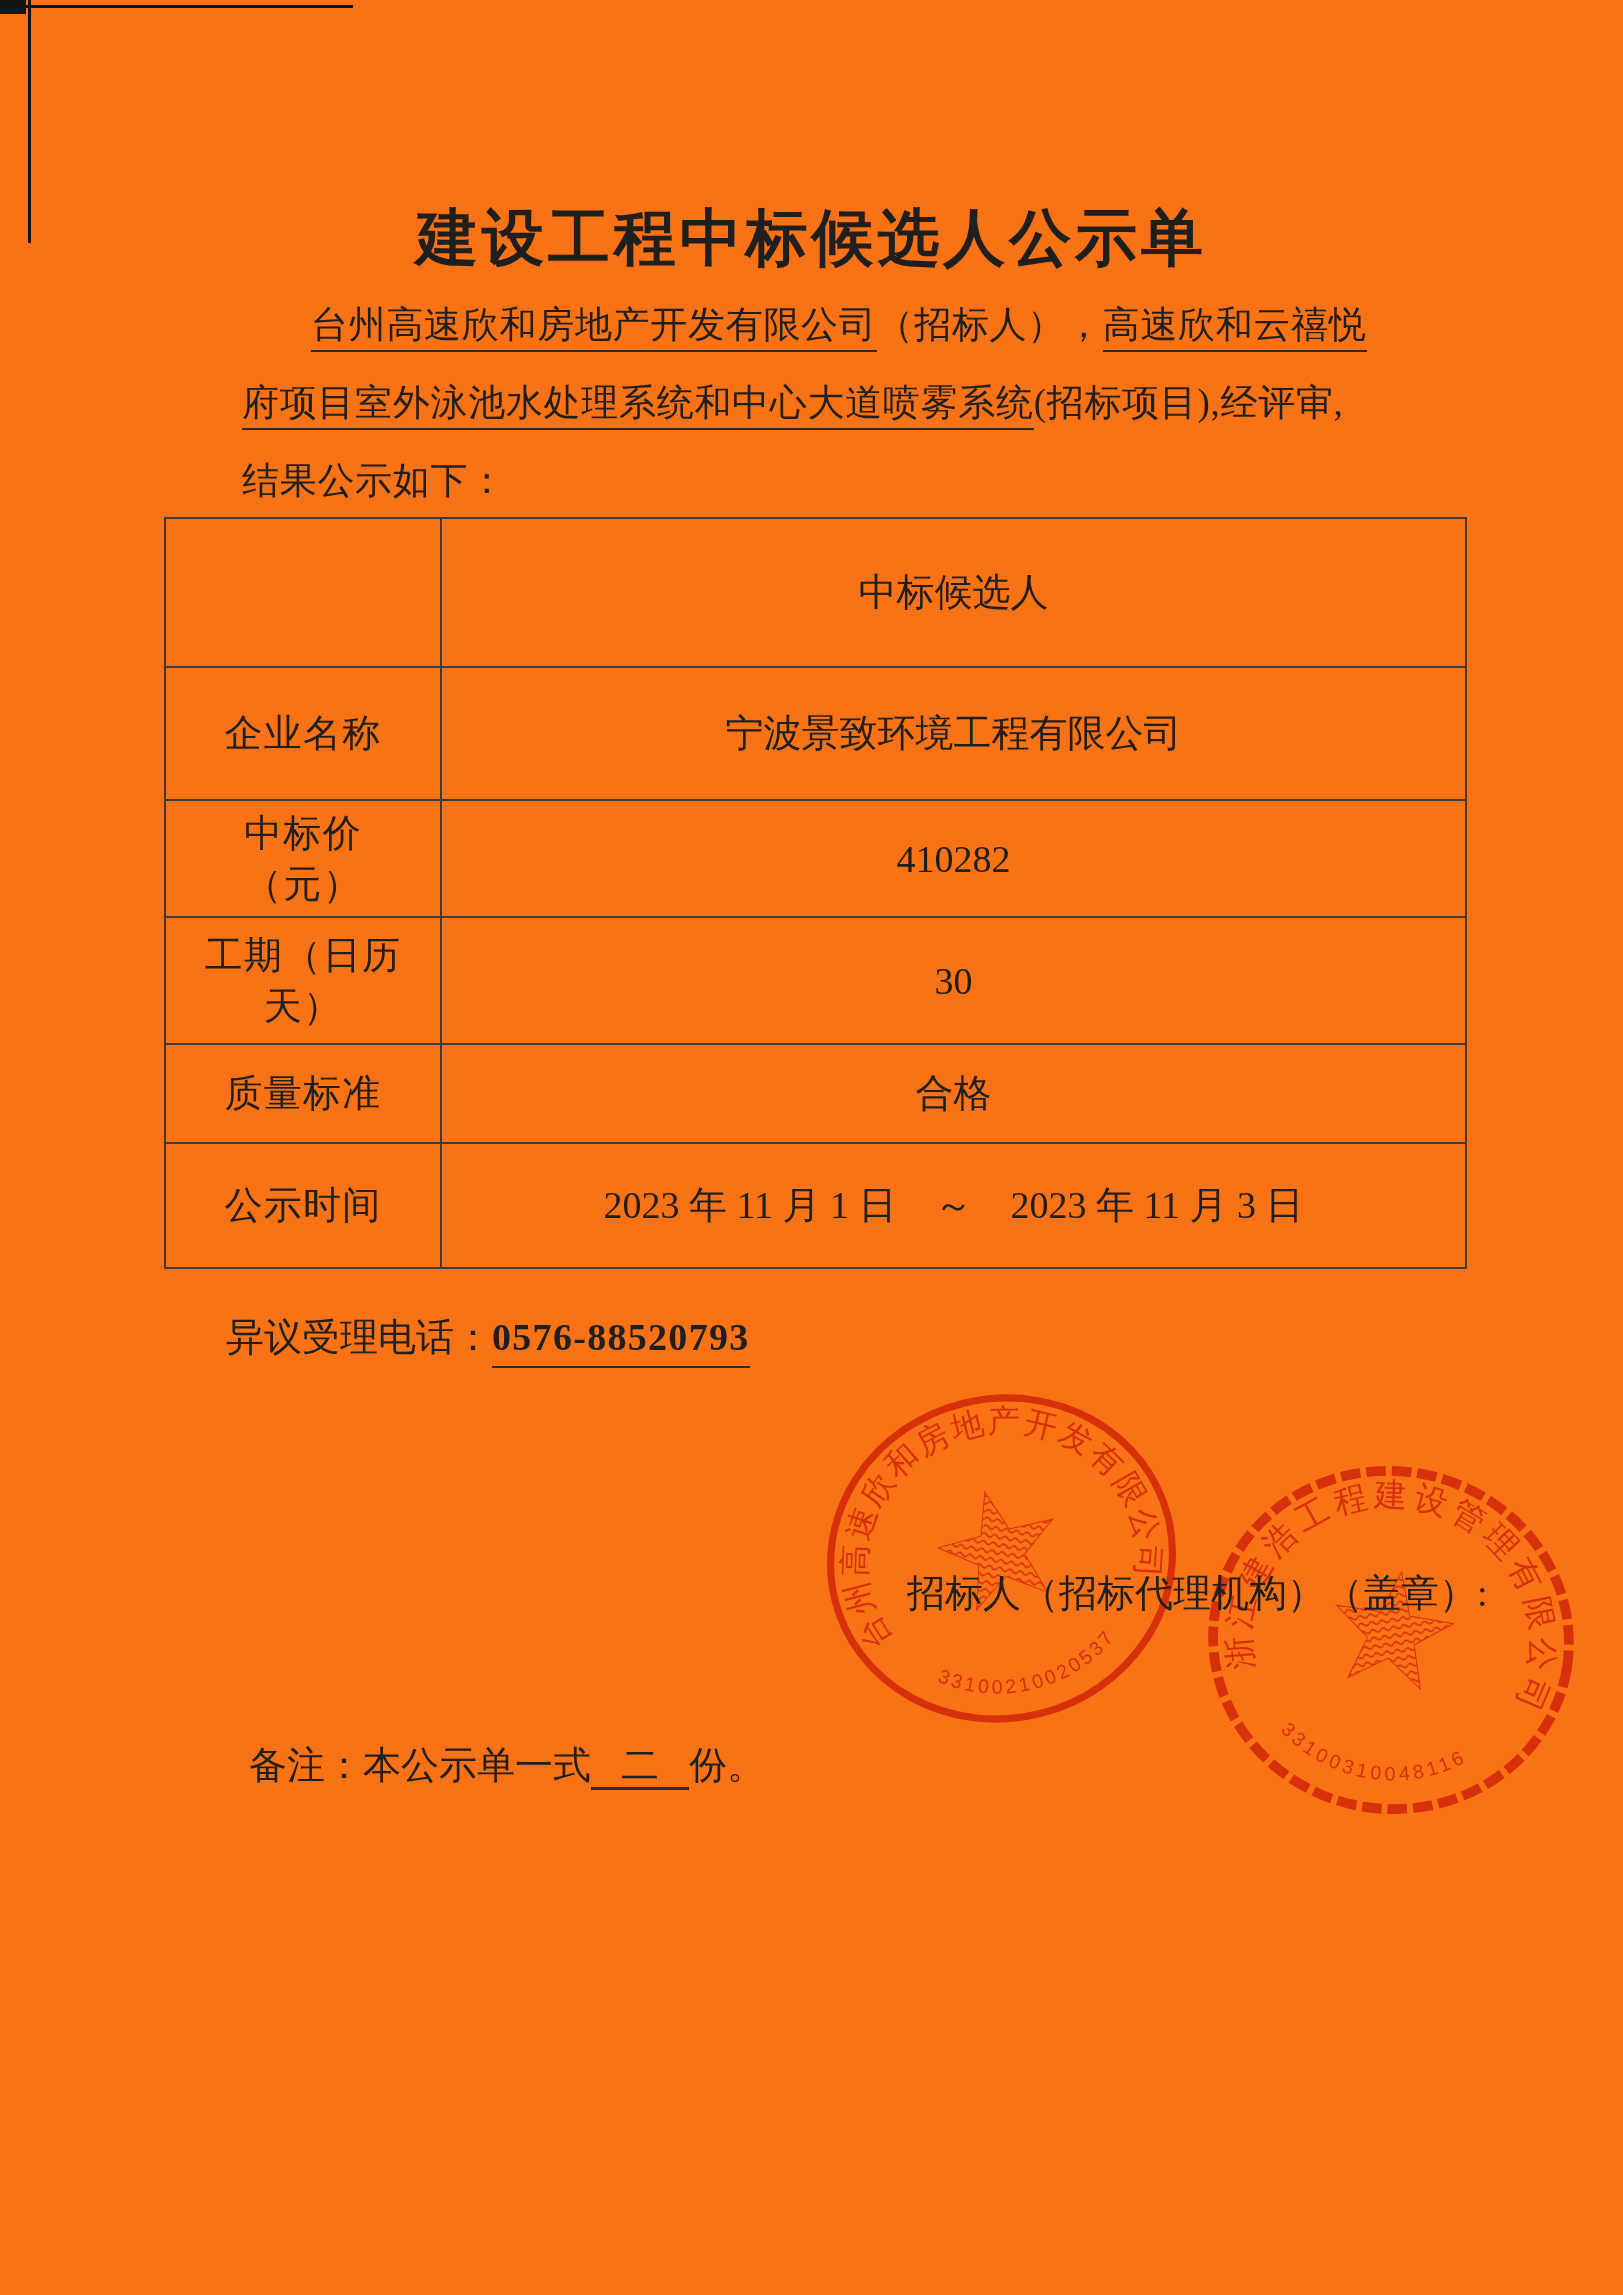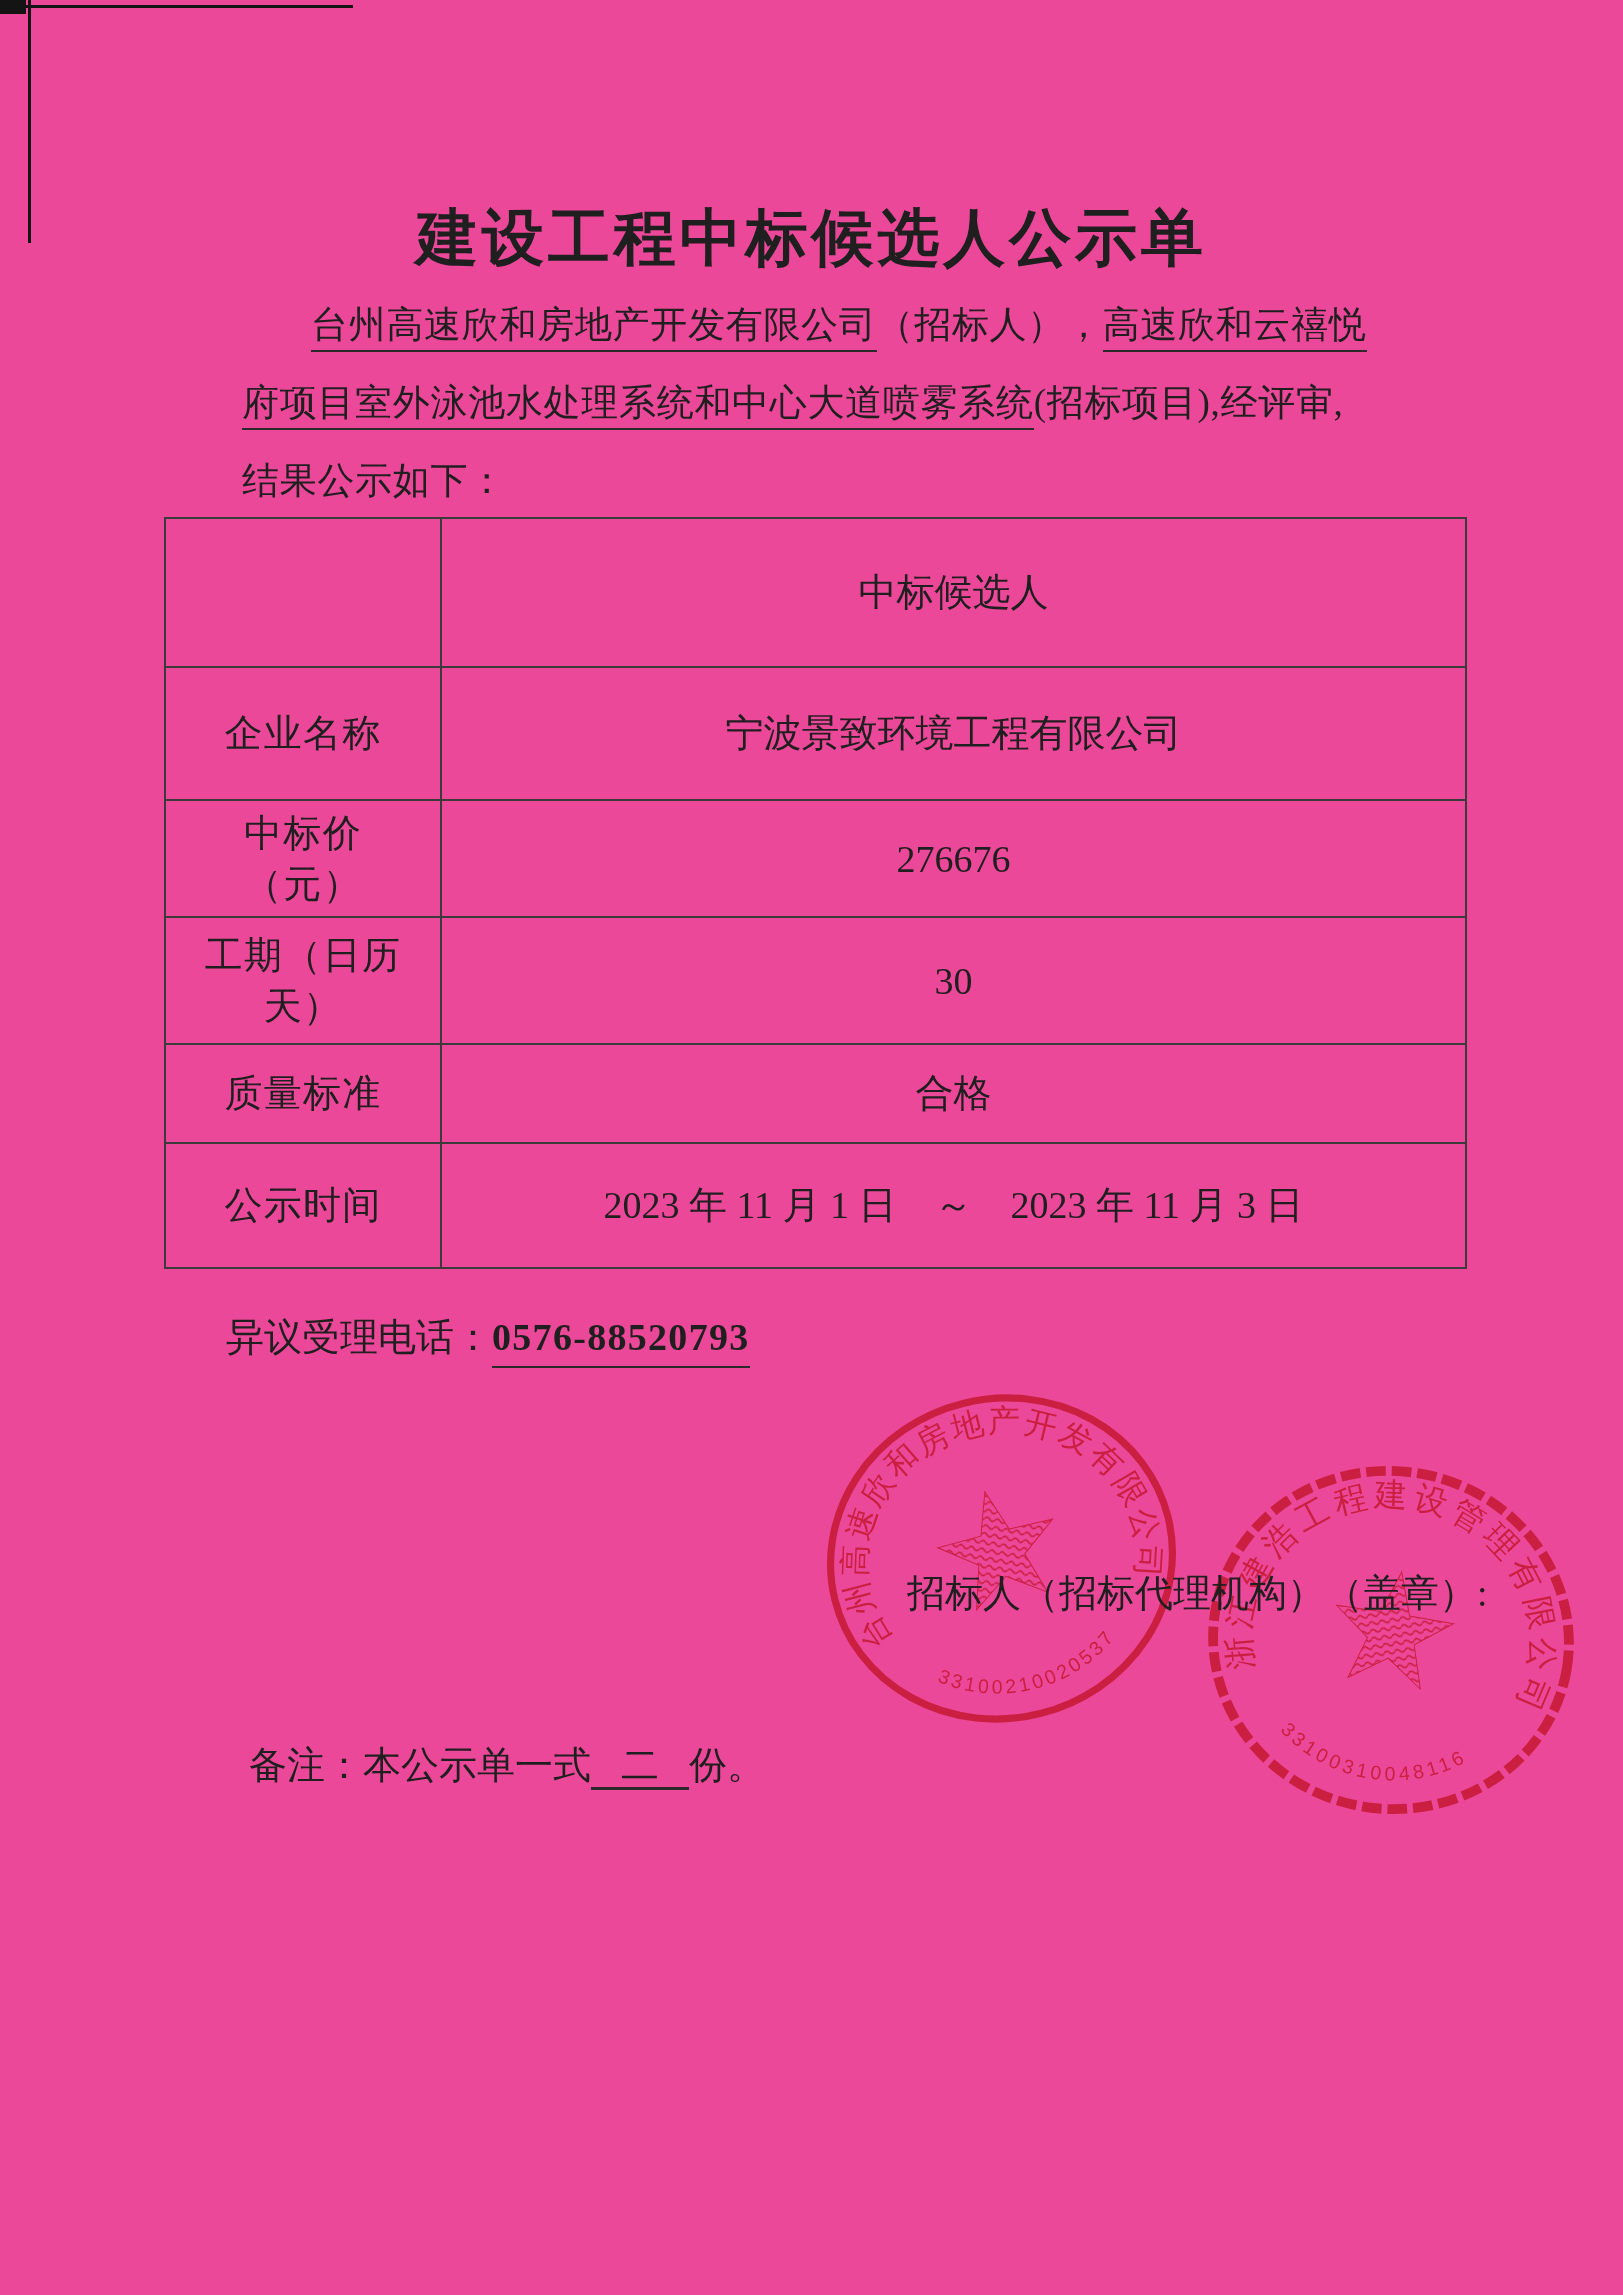--- a/index.html
+++ b/index.html
@@ -1,19 +1,19 @@
 <!DOCTYPE html>
 <html style="font-size:10.5px"><head>
 <meta charset="utf-8">
 <style>
   html,body{margin:0;padding:0;background:#888;}
   .page{
     position:relative;
     width:1623px;height:2295px;
-    background:#ec4899;
+    background:#f97316;
     margin:0 auto;
     overflow:hidden;
     font-family:"Liberation Serif", serif;
     color:#1f1f1f;
   }
   
   .artifact{position:absolute;background:#141414;}
   .art-corner{left:0;top:0;width:26px;height:14.4px;}
   .art-topline{left:0;top:5.2px;width:353px;height:3.3px;}
   .art-leftline{left:27.5px;top:0;width:3.3px;height:243px;}
@@ -83,21 +83,21 @@
         <tr style="height:149px">
       <td class="lbl"></td>
       <td>中标候选人</td>
     </tr>
     <tr style="height:133px">
       <td class="lbl">企业名称</td>
       <td>宁波景致环境工程有限公司</td>
     </tr>
     <tr style="height:117px">
       <td class="lbl">中标价（元）</td>
-      <td>276676</td>
+      <td>410282</td>
     </tr>
     <tr style="height:127px">
       <td class="lbl">工期（日历天）</td>
       <td>30</td>
     </tr>
     <tr style="height:99px">
       <td class="lbl">质量标准</td>
       <td>合格</td>
     </tr>
     <tr style="height:125px">

